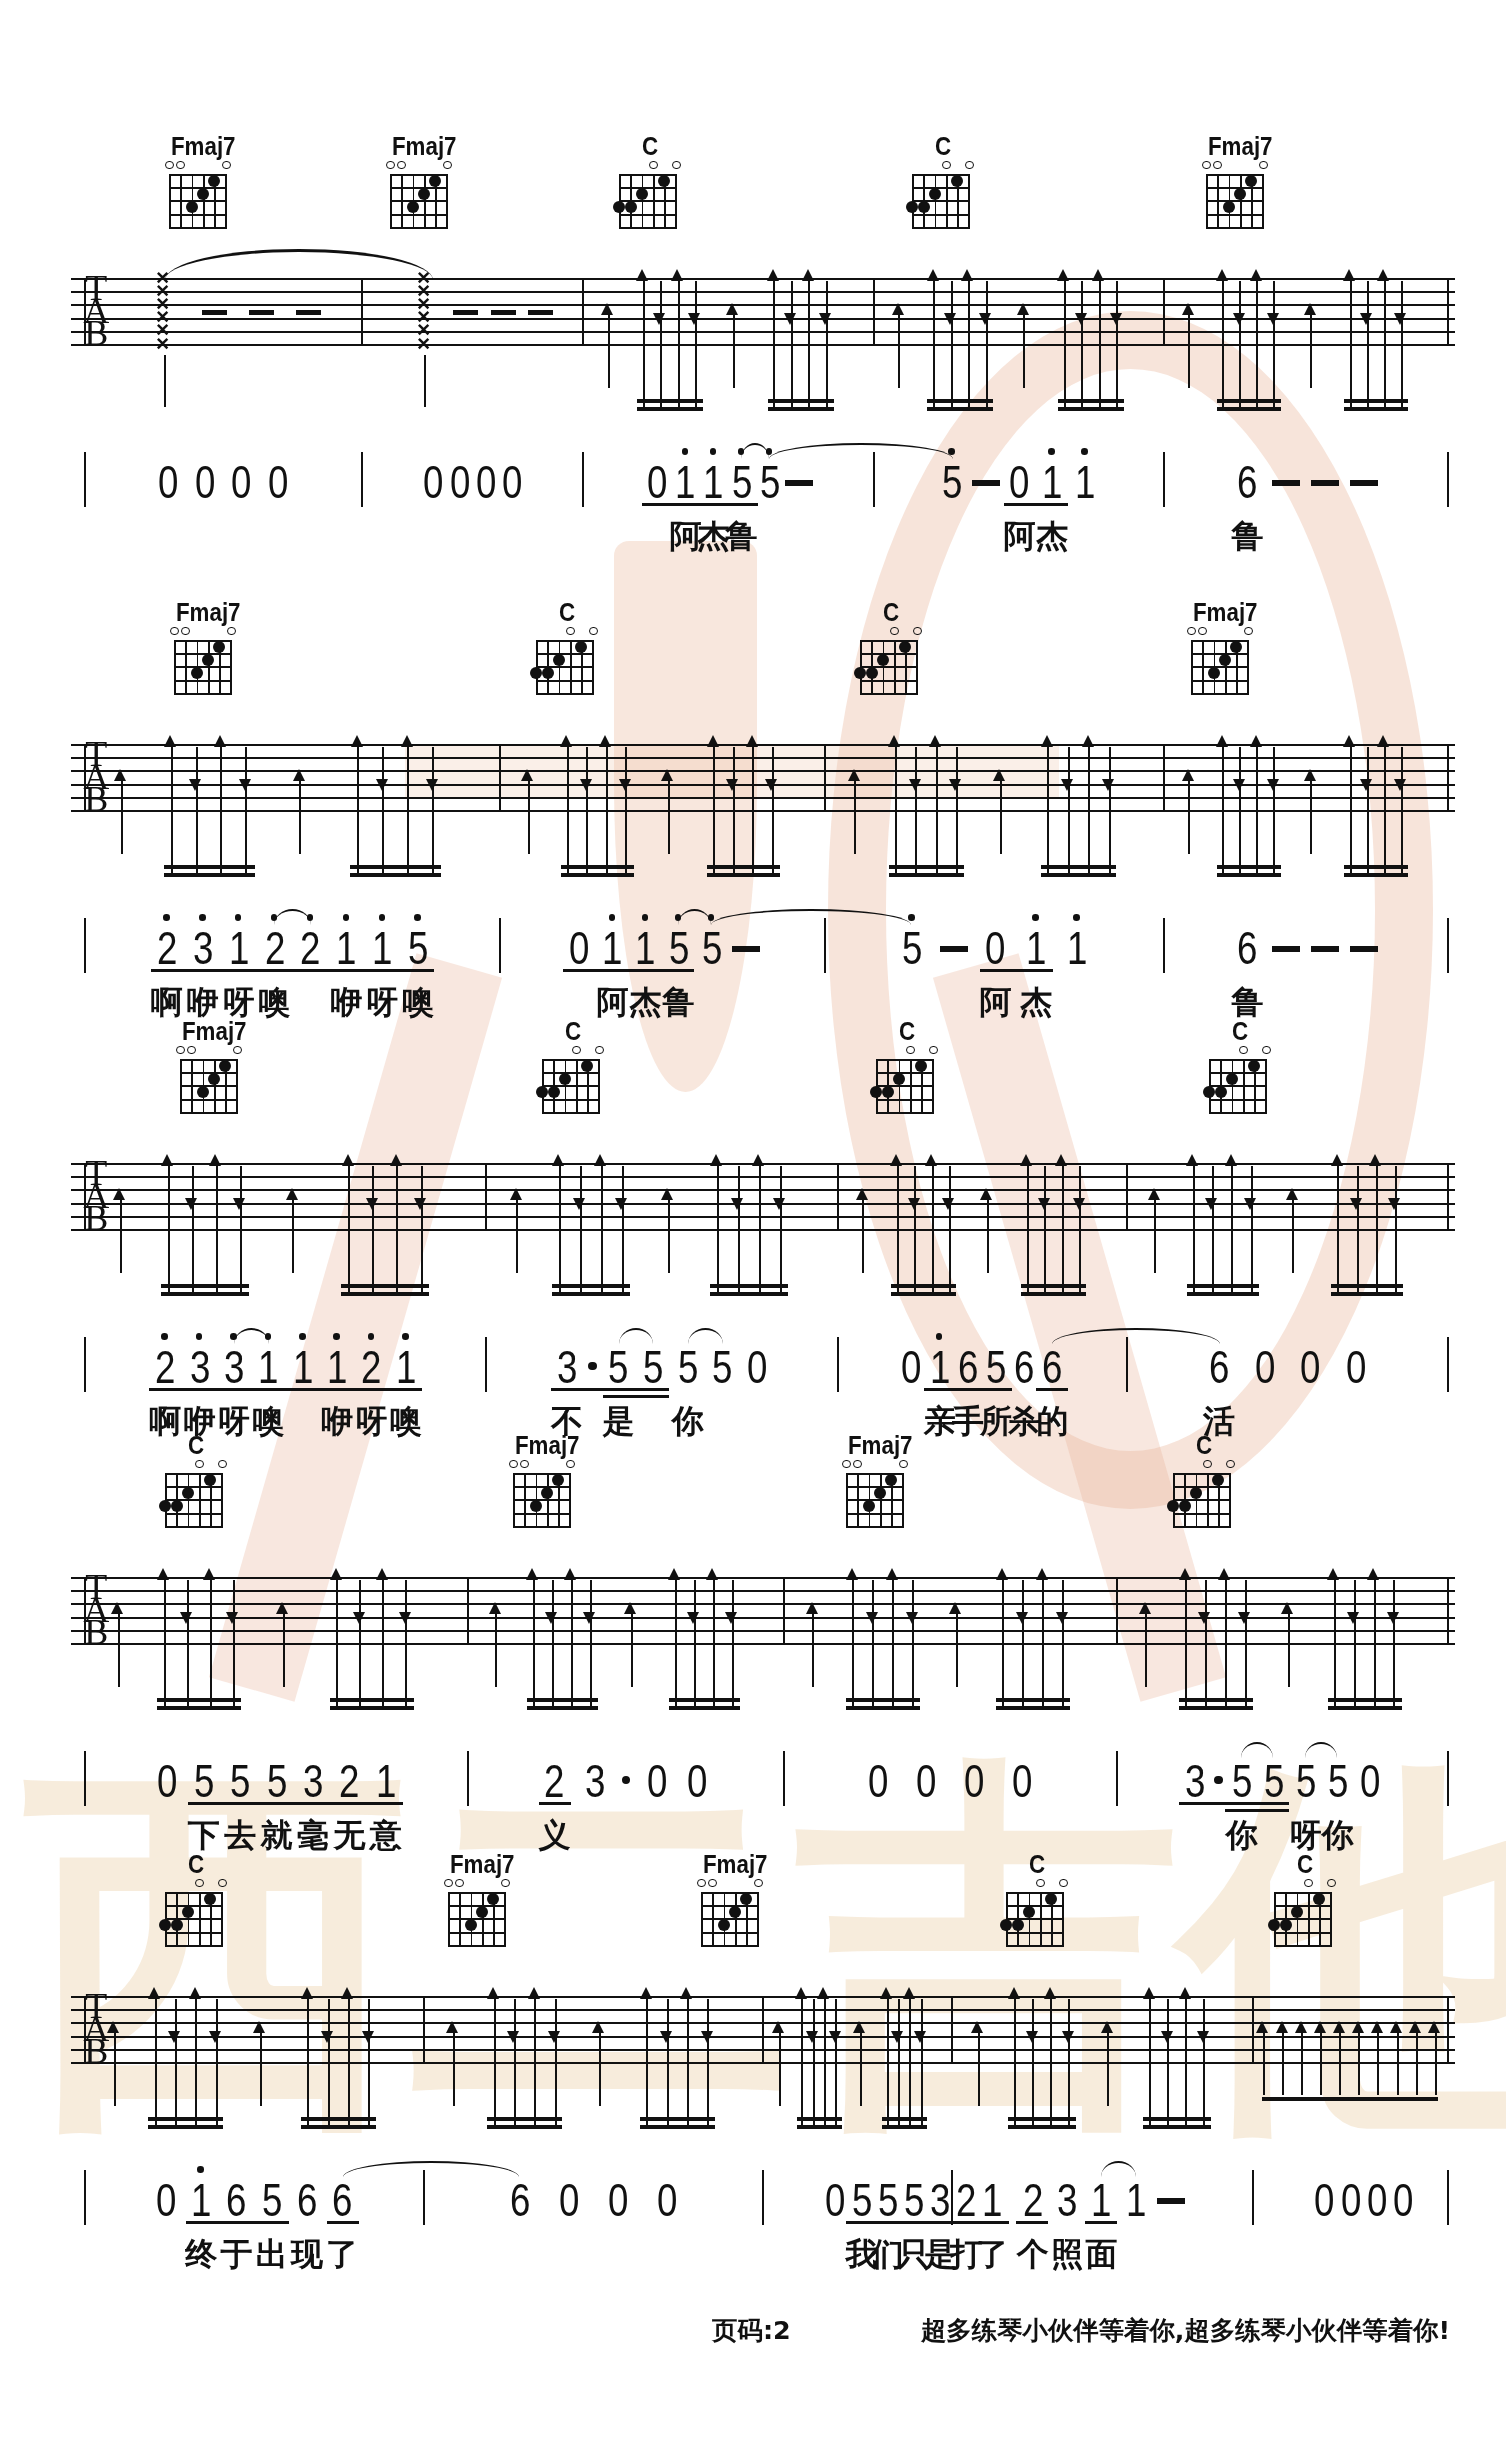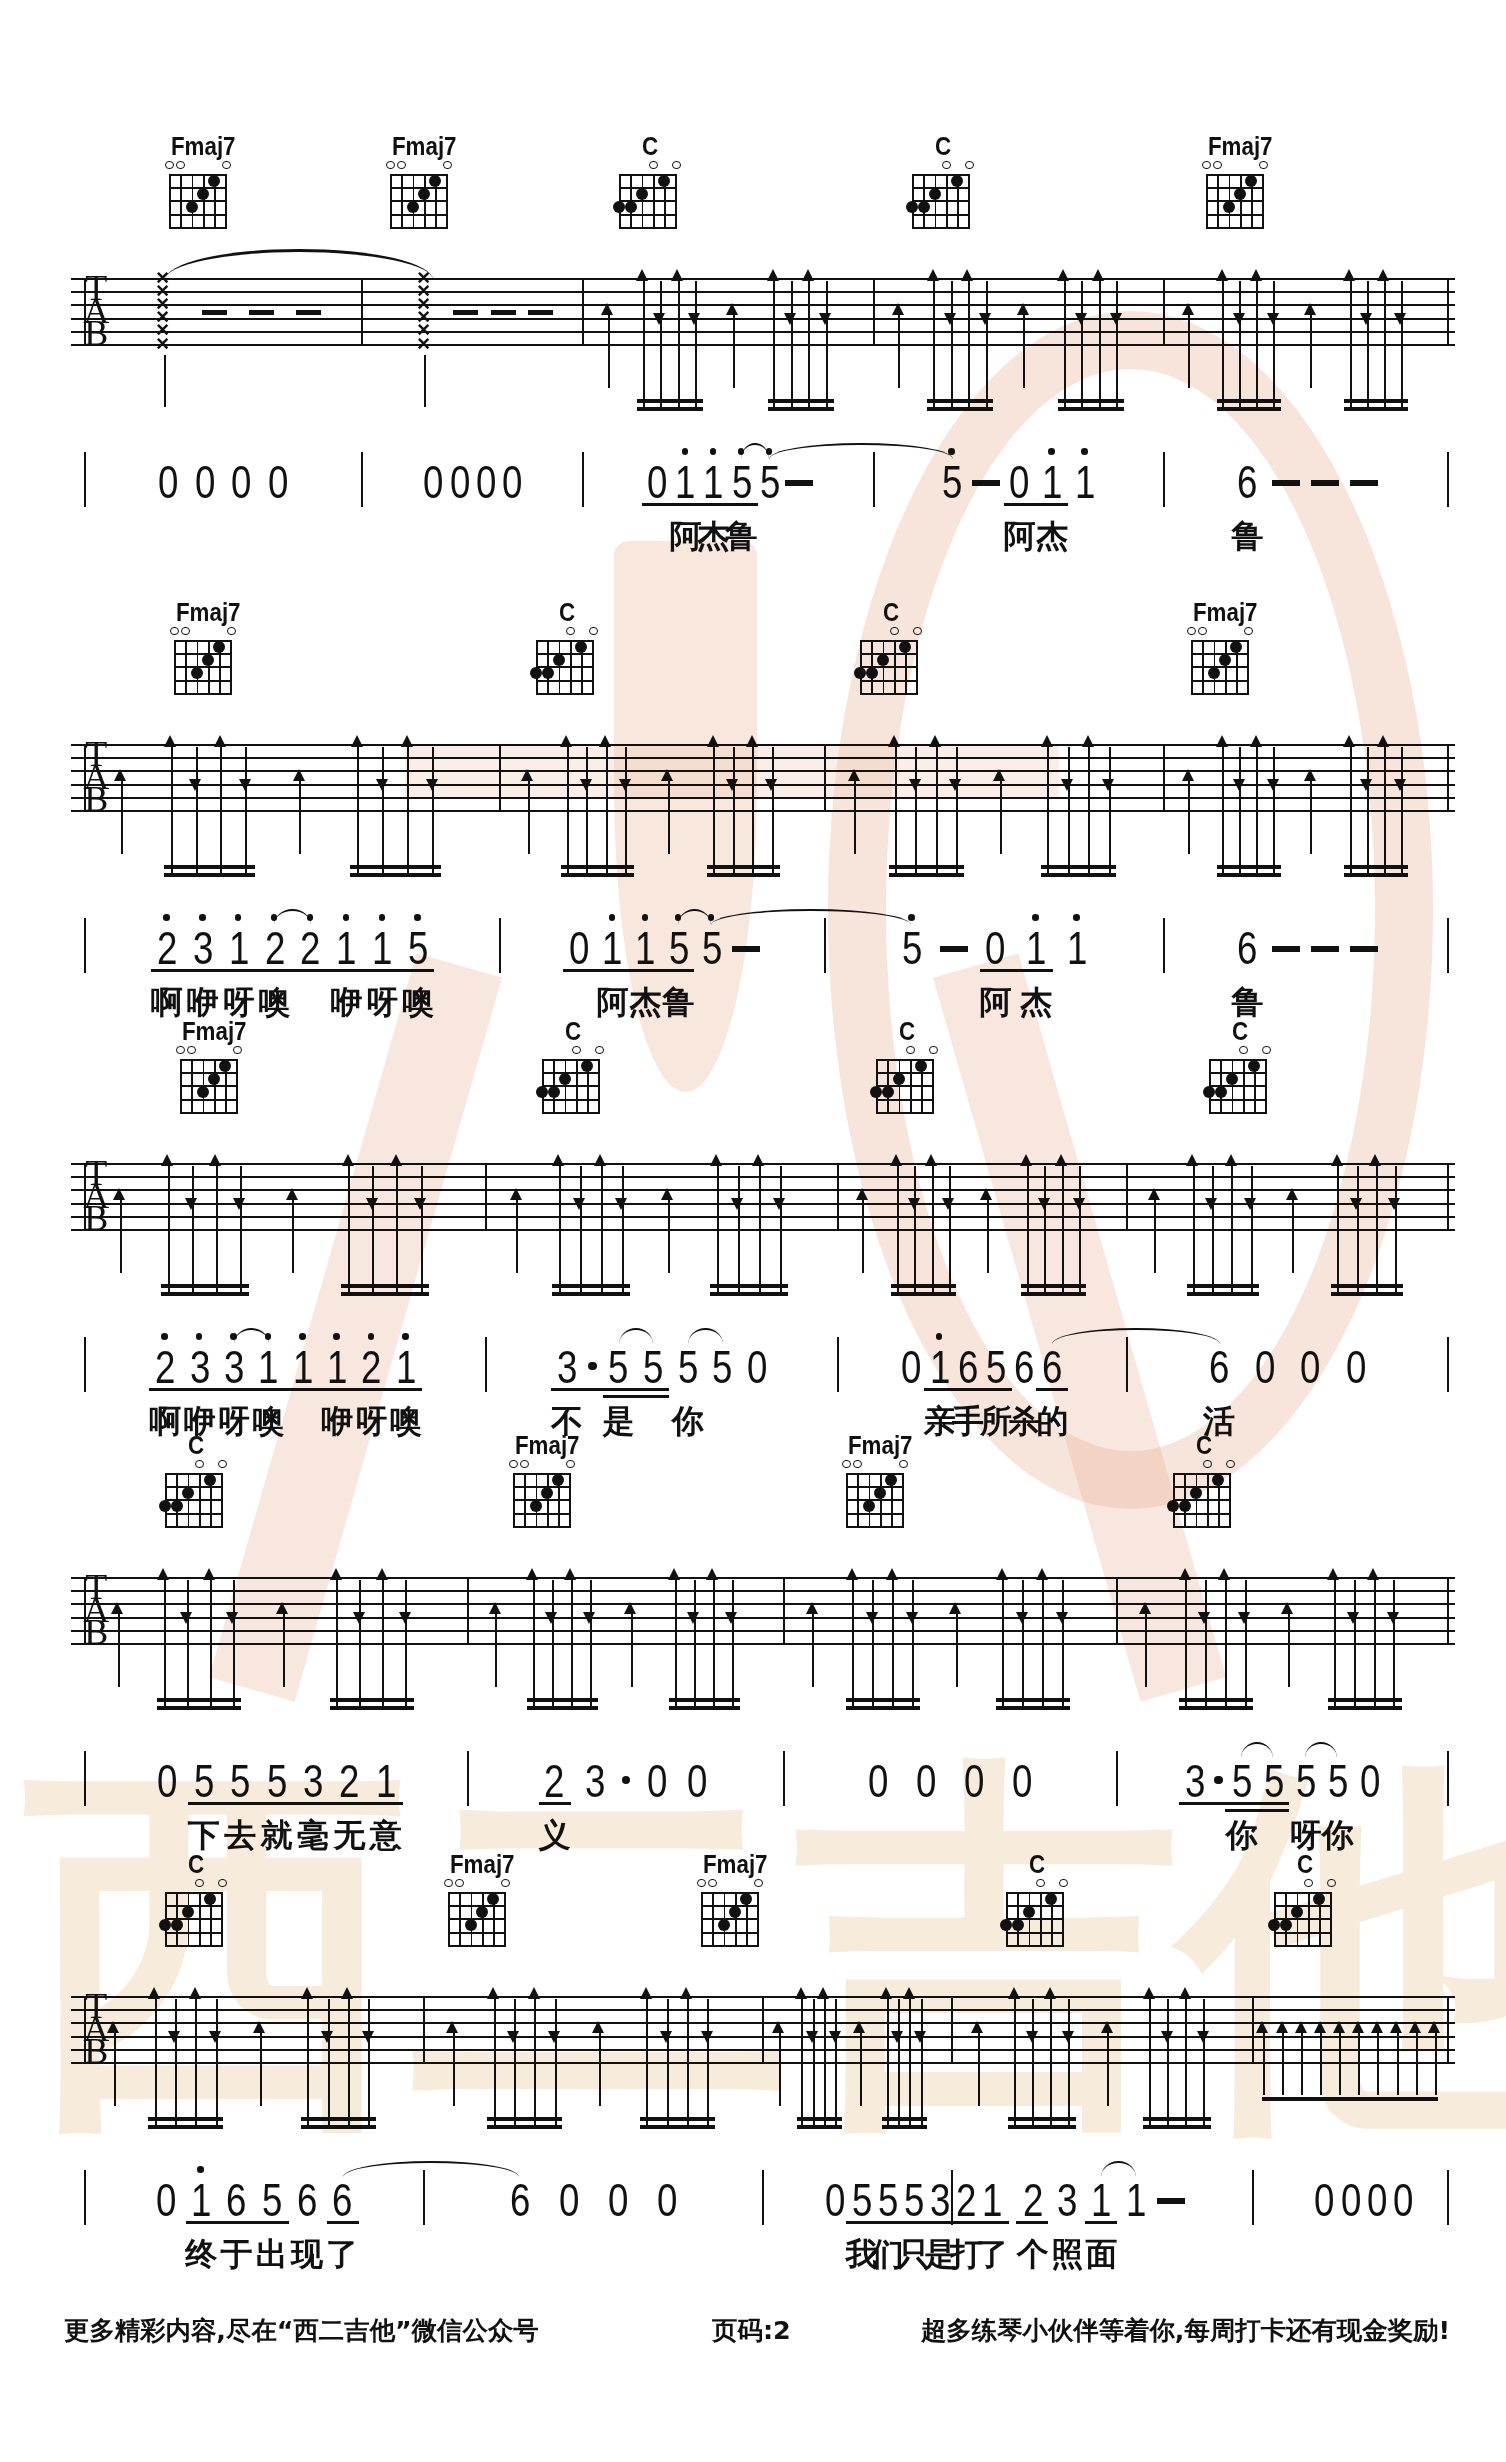--- a/index.html
+++ b/index.html
@@ -1382,18 +1382,17 @@
             <div class="tok"><span class="num">0</span></div>
             <div class="tok"><span class="num">0</span></div>
           </div>
           <div class="tie" style="left: 272px; width: 176px;"></div>
           <div class="tie" style="left: 1030px; width: 35px;"></div>
         </div>
       </div>
     </div>
 
   <div class="footer">
-    <span class="f-left">更多精彩内容,尽在“西二吉他”微信公众号</span>
     <span class="f-center">页码:2</span>
-    <span class="f-right">超多练琴小伙伴等着你,每周打卡还有现金奖励!</span>
+    <span class="f-right">超多练琴小伙伴等着你,超多练琴小伙伴等着你!</span>
   </div>
 </div>
 
 
 </body></html>

